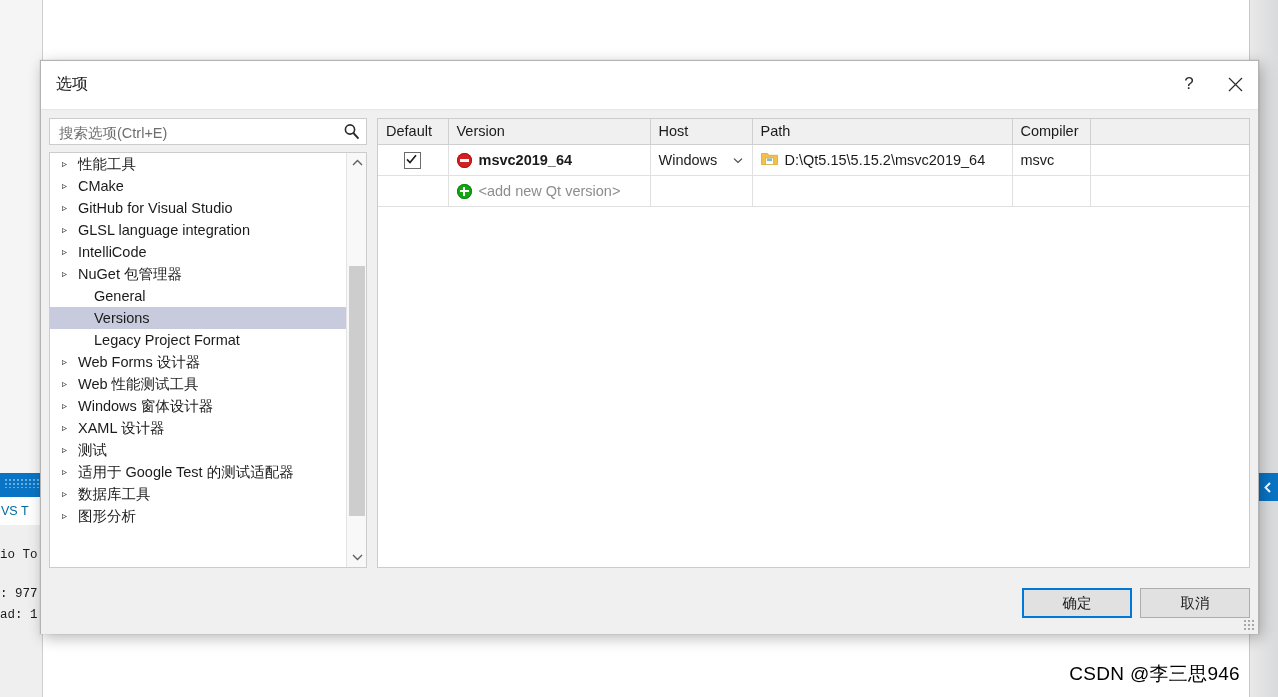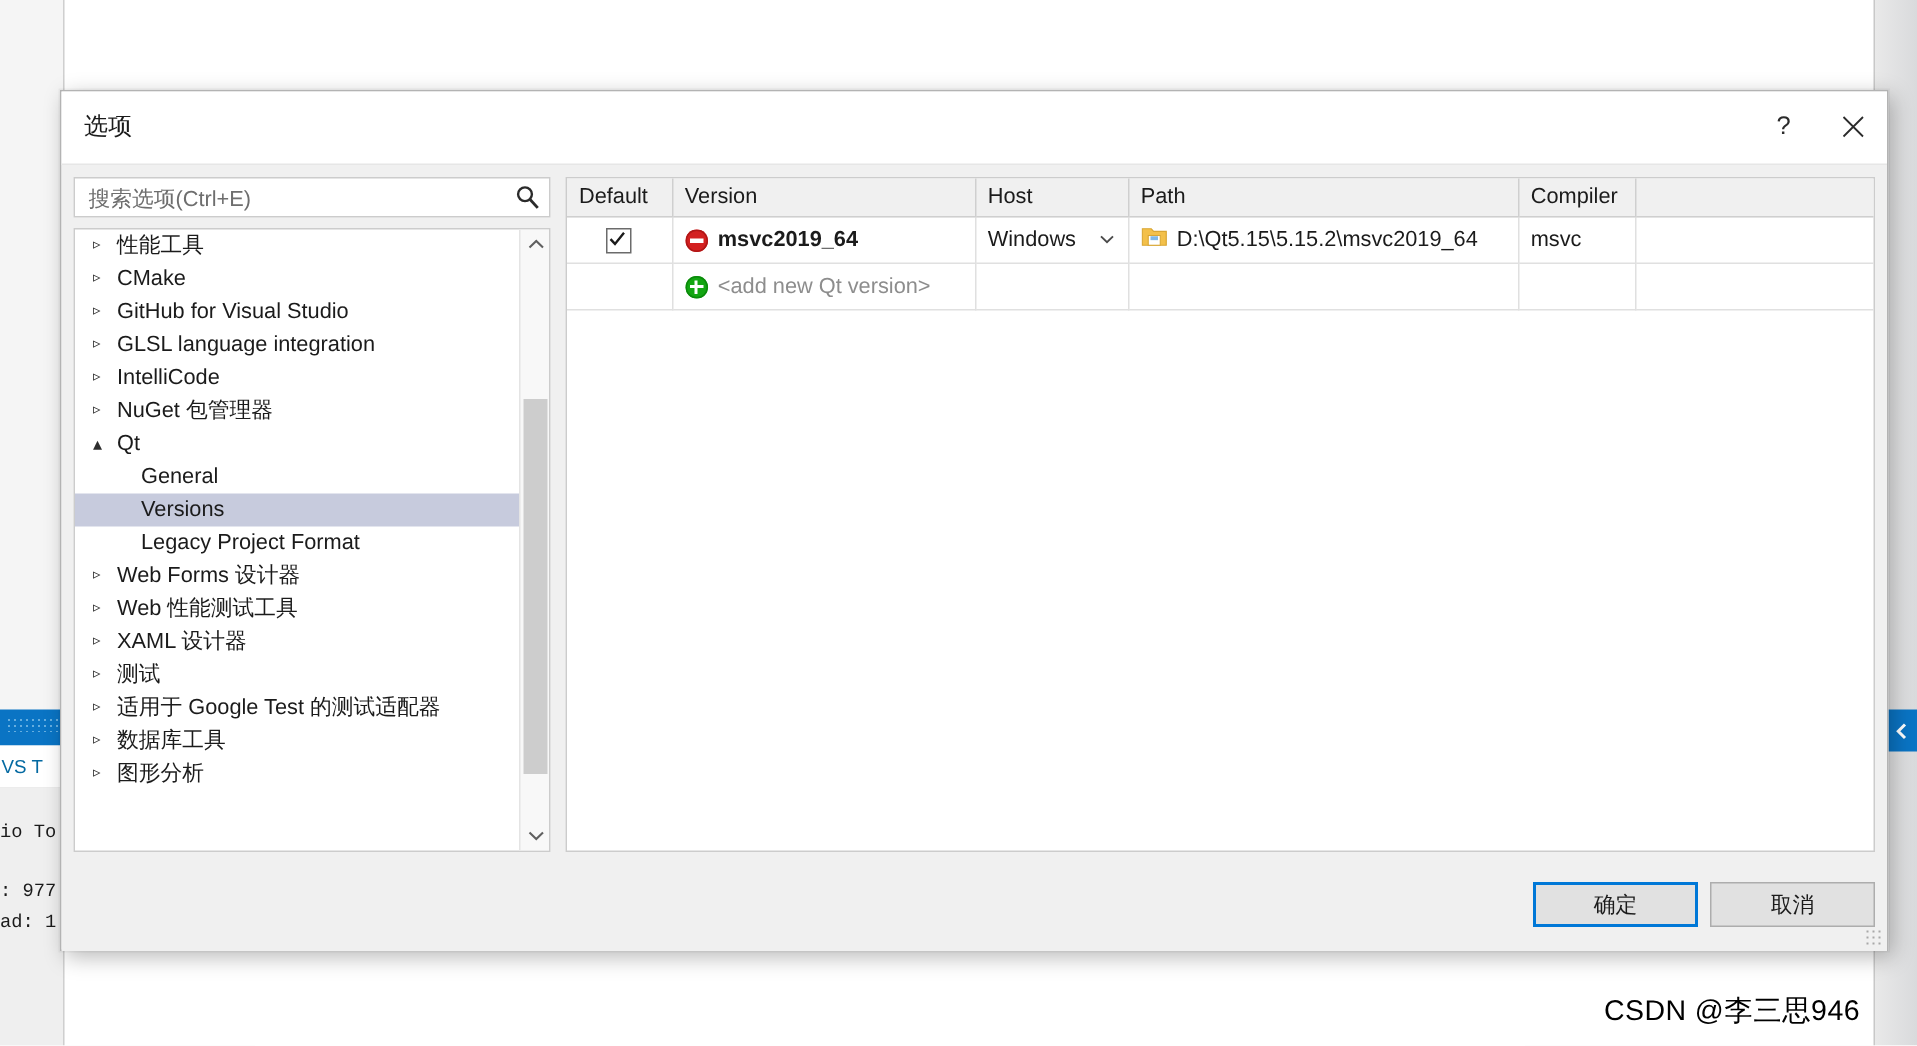--- a/index.html
+++ b/index.html
@@ -263,26 +263,26 @@
       </div>
 
       <div class="tree-wrap">
         <div class="tree-list">
             <div class="tree-item"><span class="tw">▹</span><span class="lbl">性能工具</span></div>
             <div class="tree-item"><span class="tw">▹</span><span class="lbl">CMake</span></div>
             <div class="tree-item"><span class="tw">▹</span><span class="lbl">GitHub for Visual Studio</span></div>
             <div class="tree-item"><span class="tw">▹</span><span class="lbl">GLSL language integration</span></div>
             <div class="tree-item"><span class="tw">▹</span><span class="lbl">IntelliCode</span></div>
             <div class="tree-item"><span class="tw">▹</span><span class="lbl">NuGet 包管理器</span></div>
-            <div class="tree-item"><span class="tw" style="font-size: 12px;">▴</span><span class="lbl">Qt</span></div>
             <div class="tree-item lvl2"><span class="lbl">General</span></div>
             <div class="tree-item lvl2 selected"><span class="lbl">Versions</span></div>
             <div class="tree-item lvl2"><span class="lbl">Legacy Project Format</span></div>
             <div class="tree-item"><span class="tw">▹</span><span class="lbl">Web Forms 设计器</span></div>
             <div class="tree-item"><span class="tw">▹</span><span class="lbl">Web 性能测试工具</span></div>
+            <div class="tree-item"><span class="tw">▹</span><span class="lbl">Windows 窗体设计器</span></div>
             <div class="tree-item"><span class="tw">▹</span><span class="lbl">XAML 设计器</span></div>
             <div class="tree-item"><span class="tw">▹</span><span class="lbl">测试</span></div>
             <div class="tree-item"><span class="tw">▹</span><span class="lbl">适用于 Google Test 的测试适配器</span></div>
             <div class="tree-item"><span class="tw">▹</span><span class="lbl">数据库工具</span></div>
             <div class="tree-item"><span class="tw">▹</span><span class="lbl">图形分析</span></div>
           </div>
         <div class="tree-scroll">
           <div class="ts-arrow up">
             <svg width="11" height="8" viewBox="0 0 11 8">
                 <path d="M1 6 L5.5 1.6 L10 6" stroke="#606060" stroke-width="1.4" fill="none"></path>

